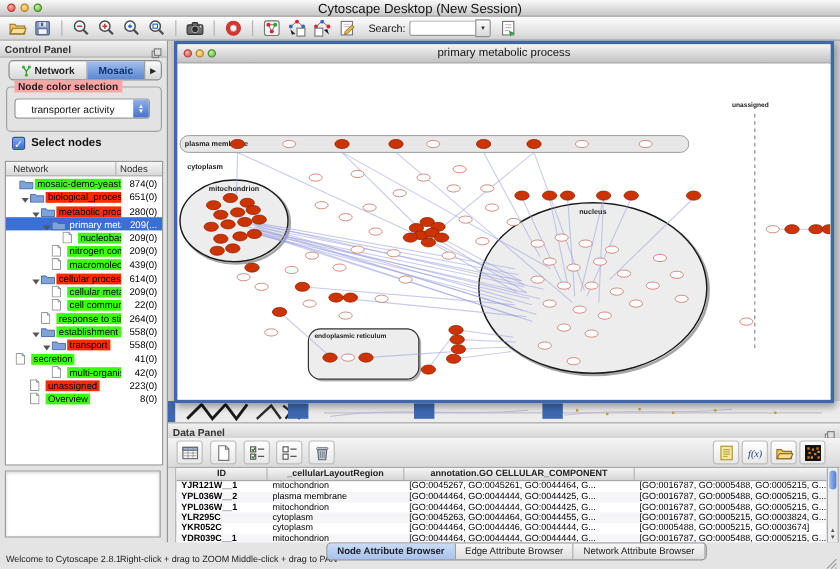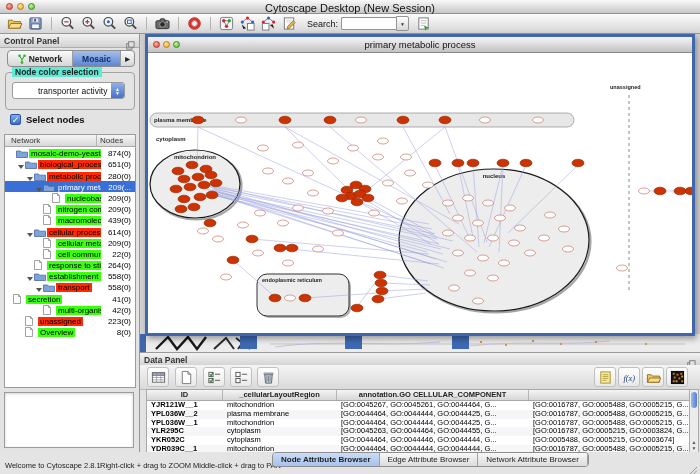--- a/index.html
+++ b/index.html
@@ -38,25 +38,25 @@
     border-bottom:1px solid #aeaeae}
   .panel-head .ph-label{position:absolute;left:4px;top:1.5px;font-size:8.5px;font-weight:bold;color:#333}
   .float-ic{position:absolute;right:4px;top:2px;width:9px;height:9px}
   .seg{position:absolute;left:7px;top:16px;width:126px;height:15px;display:flex;
     border:1px solid #8d8d8d;border-radius:4px;overflow:hidden;
     background:linear-gradient(#fafafa,#d6d6d6);font-size:8.5px;font-weight:bold;color:#222}
   .seg>div{display:flex;align-items:center;justify-content:center;border-right:1px solid #9c9c9c}
   .seg .sel{background:linear-gradient(#a4bfec,#5b86d2);color:#0d2f6e}
   .gbox{position:absolute;left:5px;top:38px;width:128px;height:36px;border:1px solid #a3a3a3;
     border-radius:4px}
-  .gbox-legend{position:absolute;left:6px;top:-6px;background:#5eead4;padding:0 3px;
+  .gbox-legend{position:absolute;left:6px;top:-6px;background:#fca5a5;padding:0 3px;
     font-size:8.5px;font-weight:bold;color:#222}
   .combo{position:absolute;left:6px;top:9px;width:113px;height:17px;background:#fff;
     border:1px solid #9a9a9a;border-radius:3px;display:flex;align-items:center;box-sizing:border-box}
-  .combo-text{flex:1;font-size:8.5px;color:#111;padding-left:25px;white-space:nowrap;overflow:hidden}
+  .combo-text{flex:1;font-size:8.5px;color:#111;padding-left:13px;white-space:nowrap;overflow:hidden}
   .combo-stepper{width:13px;height:15px;background:linear-gradient(#8fb0ea,#4571ce);
     border-radius:0 2px 2px 0;display:flex;flex-direction:column;align-items:center;
     justify-content:center;color:#fff;font-size:5px;line-height:4px}
   .chk-row{position:absolute;left:10px;top:80px;display:flex;align-items:center}
   .chk{width:11px;height:11px;border-radius:2px;background:linear-gradient(#85a9ea,#3c6cd2);
     border:1px solid #2b54a6;color:#fff;font-size:9px;line-height:10px;text-align:center;
     box-sizing:border-box}
   .chk-label{font-size:9.5px;color:#111;margin-left:5px;font-weight:600}
   .tree{position:absolute;left:4px;top:100px;width:132px;height:254px;background:#fff;
     border:1px solid #9a9a9a;overflow:hidden;box-sizing:border-box}

